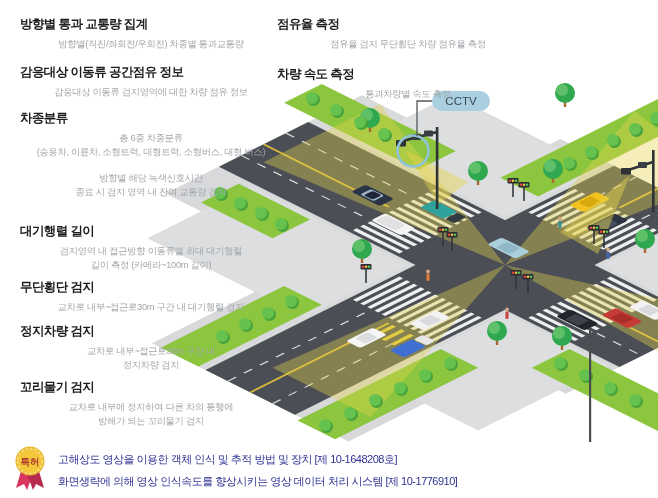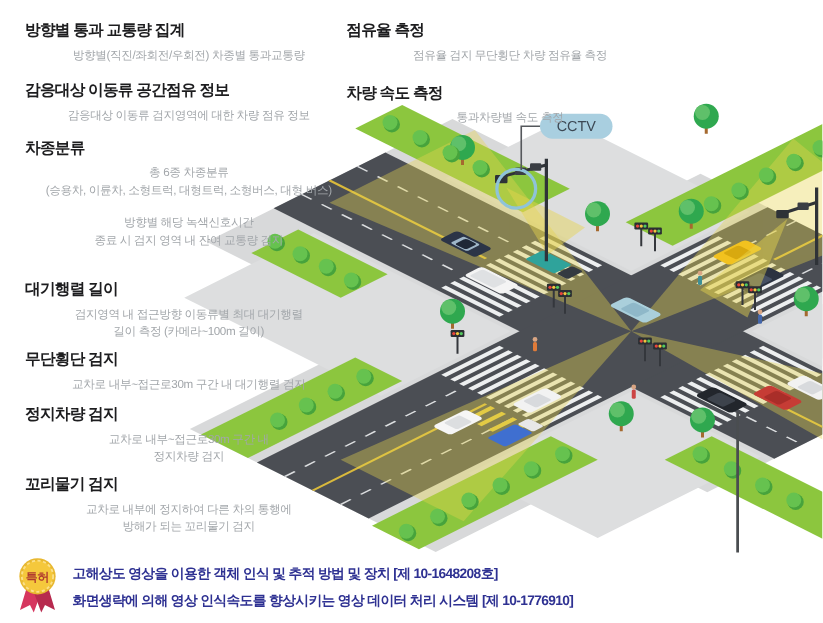--- a/index.html
+++ b/index.html
@@ -4,21 +4,21 @@
 <style>
   html,body{margin:0;padding:0;background:#fff;}
   .canvas{position:relative;width:658px;height:498px;background:#ffffff;overflow:hidden;
           font-family:"Liberation Sans","DejaVu Sans",sans-serif;}
   .feat{position:absolute;width:262px;}
   .feat h3{margin:0;font-size:12.5px;font-weight:bold;color:#1d1d1f;letter-spacing:-0.6px;}
   .feat p{margin:4px 0 0;font-size:9.3px;color:#a2a6aa;line-height:1.55;letter-spacing:-0.3px;white-space:pre-line;text-align:center;}
   .illu{position:absolute;left:0;top:0;}
   .patent{position:absolute;left:10px;top:444px;display:flex;align-items:flex-end;}
   .patent-text{margin-left:8px;padding-top:4px;}
-  .patent-text div{font-size:11px;font-weight:bold;color:#2e3192;letter-spacing:-0.5px;line-height:1.95;}
+  .patent-text div{font-size:11px;font-weight:normal;color:#2e3192;letter-spacing:-0.5px;line-height:1.95;}
 </style>
 </head>
 <body>
 
 <div class="canvas">
 
   <svg class="illu" width="658" height="498" viewBox="0 0 658 498">
 
     <defs>
       <g id="cw">

